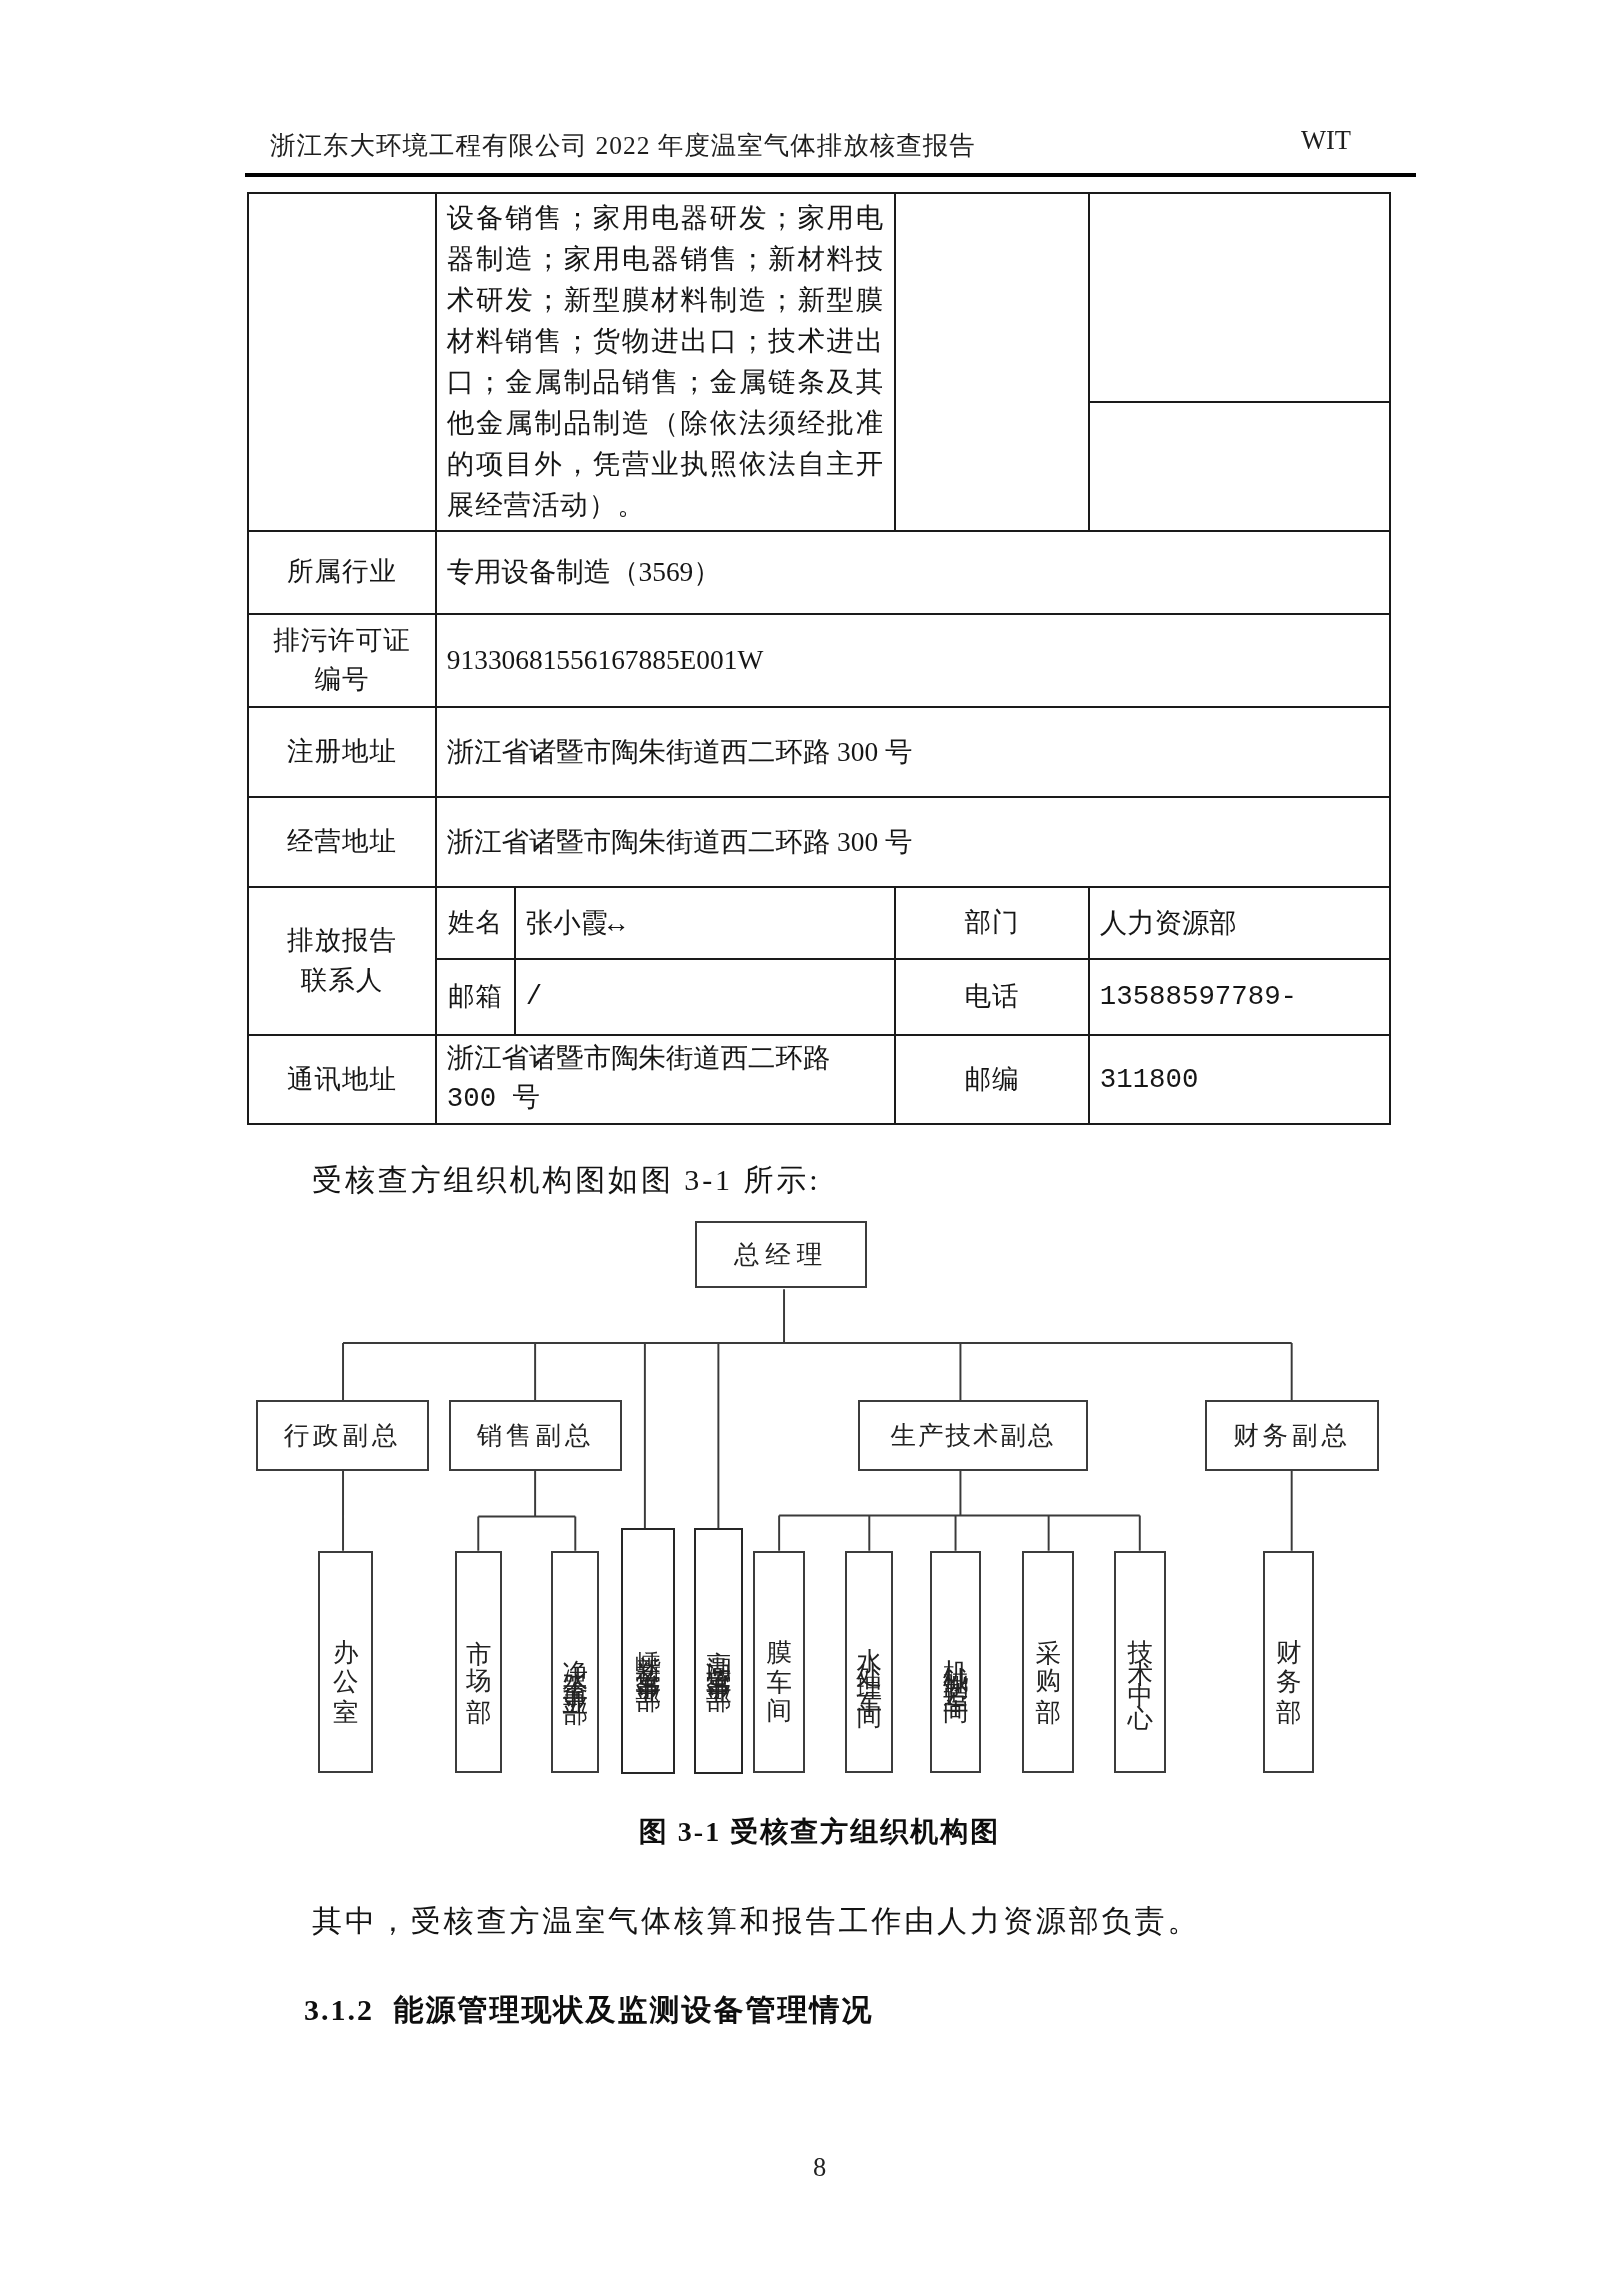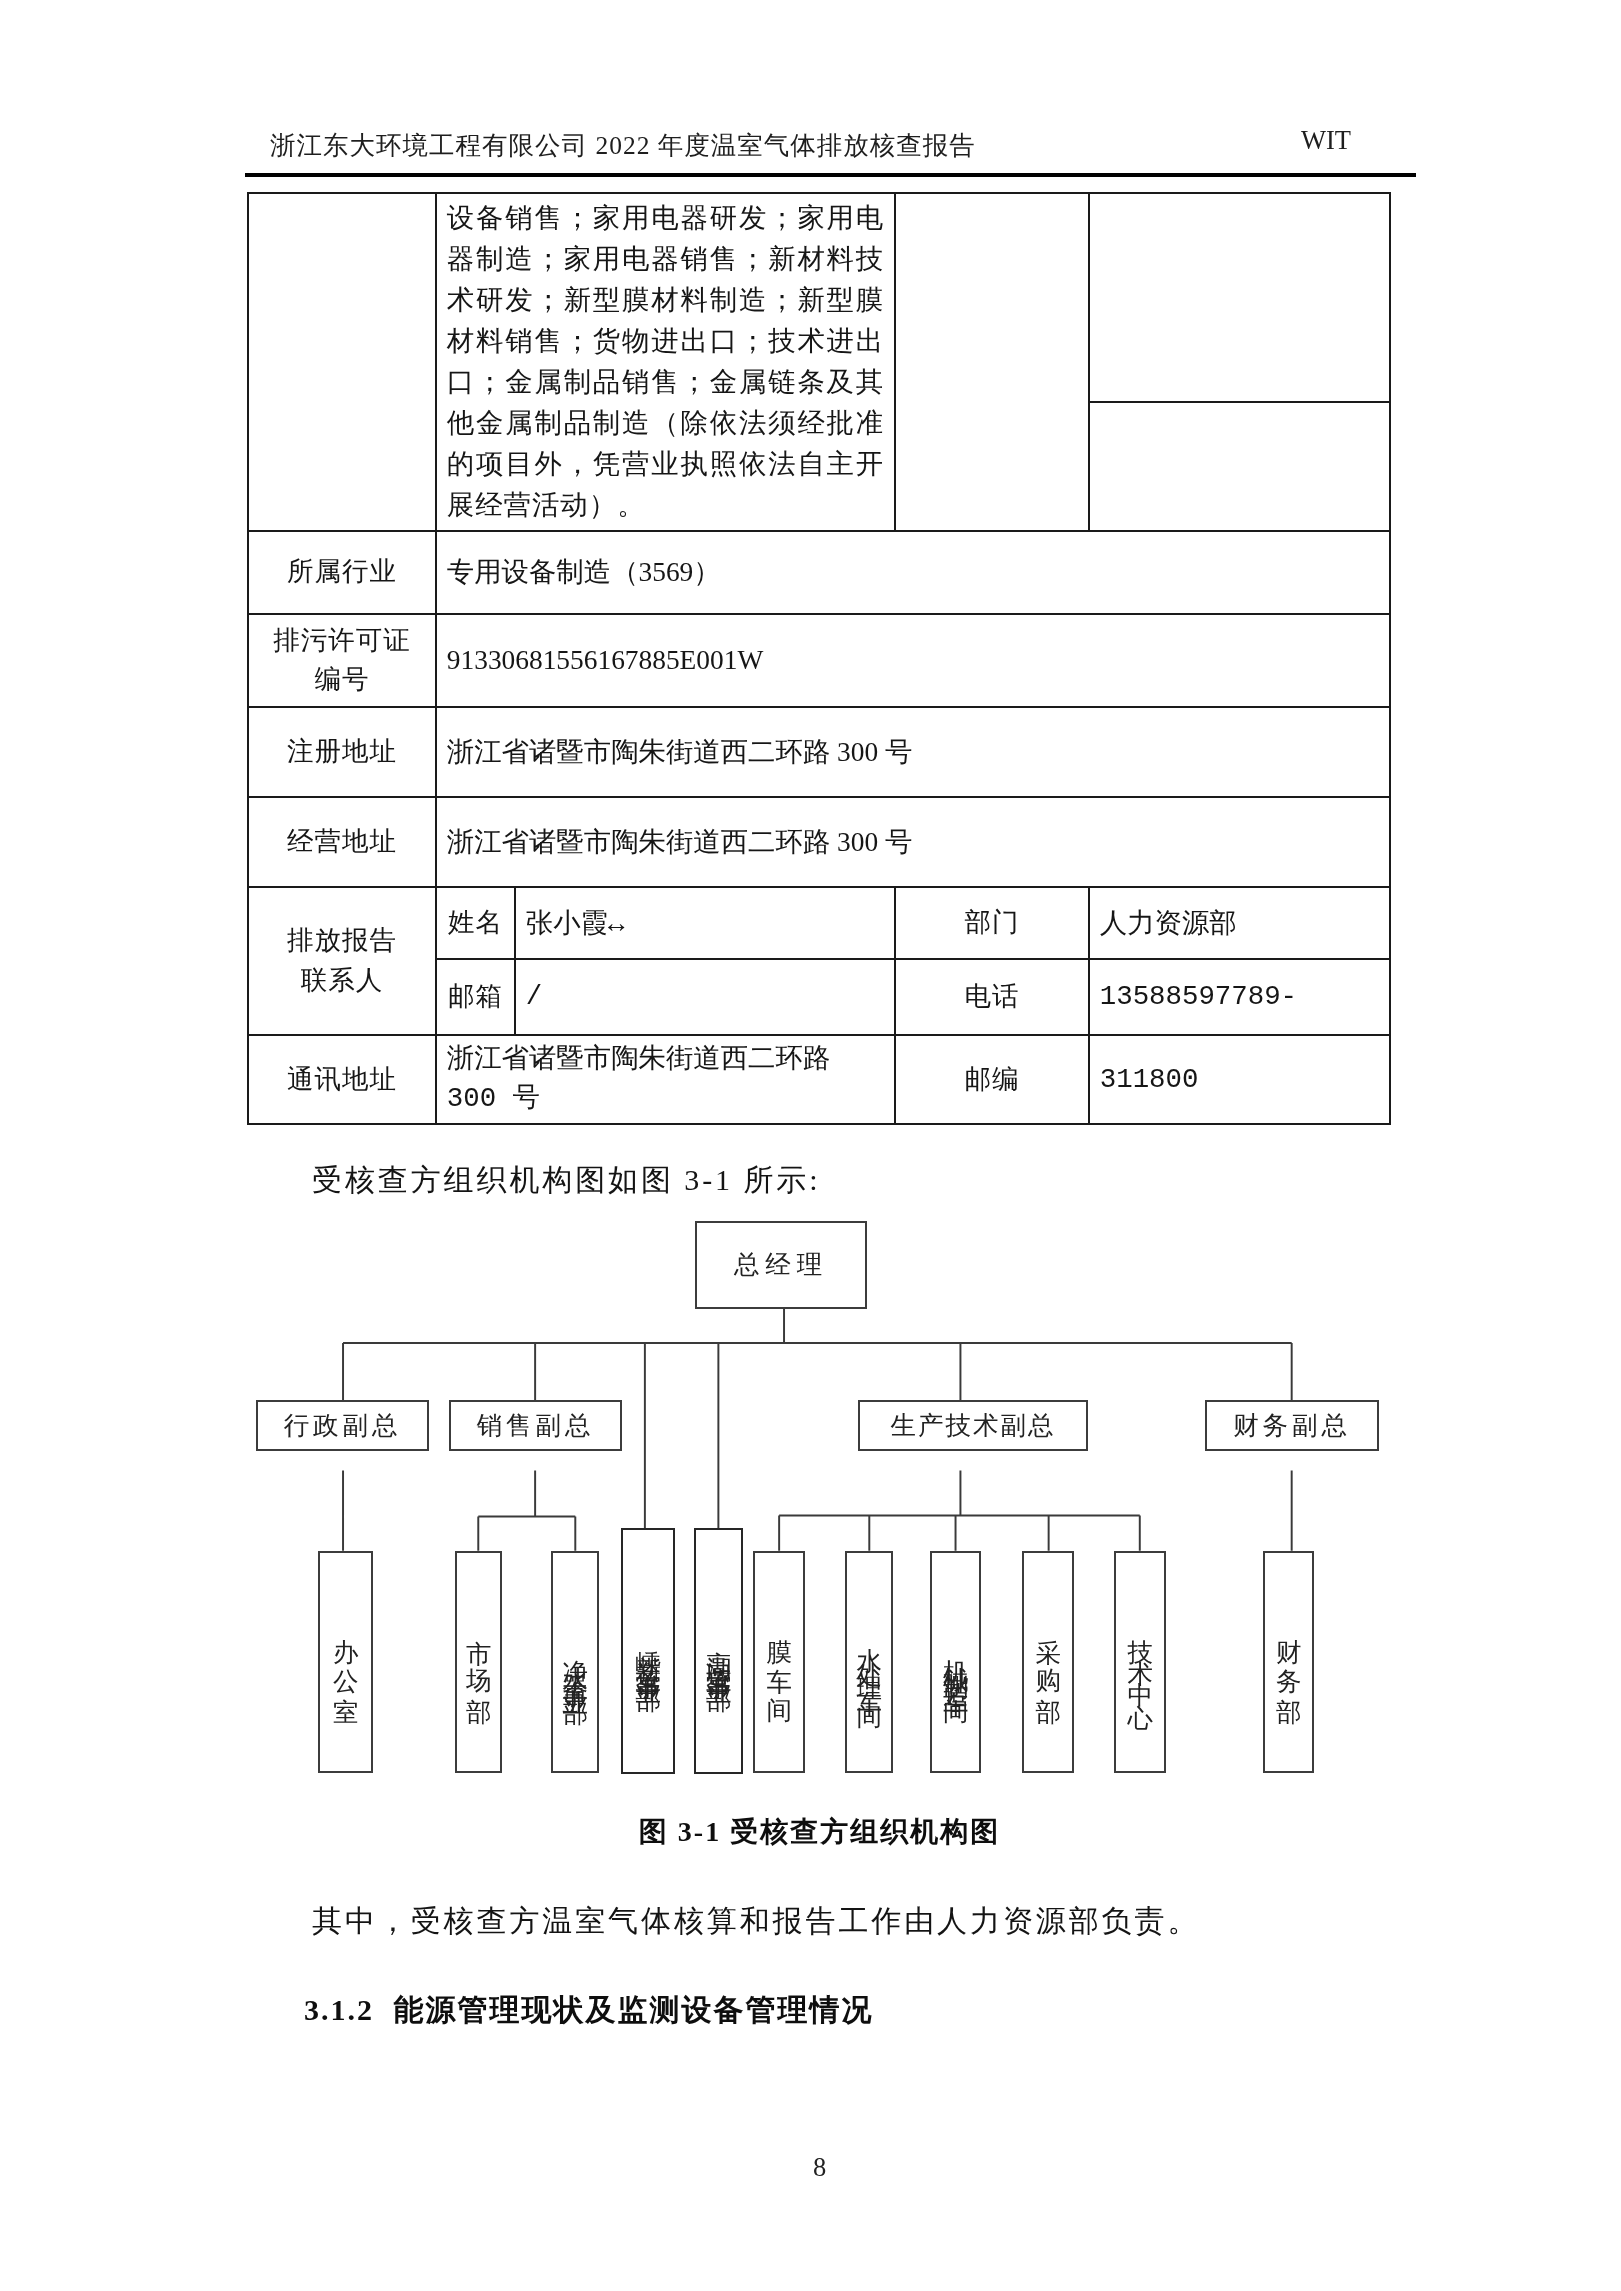--- a/index.html
+++ b/index.html
@@ -71,22 +71,22 @@
   
   .orgchart{position:absolute;left:0;top:1201px;width:1621px;height:588px;}
   .orgchart svg{position:absolute;left:0;top:0;}
   .obox{
     position:absolute;box-sizing:border-box;
     border:2px solid #3c3c3c;background:#fff;
     display:flex;align-items:center;justify-content:center;
     font-size:25.5px;color:#222;letter-spacing:3.9px;
     white-space:nowrap;
   }
-  .obox.root{left:695px;top:19.6px;width:172px;height:88px;letter-spacing:5.9px;}
-  .obox.l2{top:199px;height:51px;}
+  .obox.root{left:695px;top:19.6px;width:172px;height:67px;letter-spacing:5.9px;}
+  .obox.l2{top:199px;height:71px;}
   .obox.l2a{left:256px;width:173px;}
   .obox.l2b{left:449px;width:173px;}
   .obox.l2c{left:858px;width:230px;letter-spacing:2px;}
   .obox.l2d{left:1205px;width:174px;}
   .vbox{
     position:absolute;box-sizing:border-box;top:350px;height:222px;
     border:2px solid #3c3c3c;background:#fff;
     display:flex;align-items:center;justify-content:center;
   }
   .vbox.tall{top:327px;height:246px;border-width:2.9px;border-color:#262626;}

